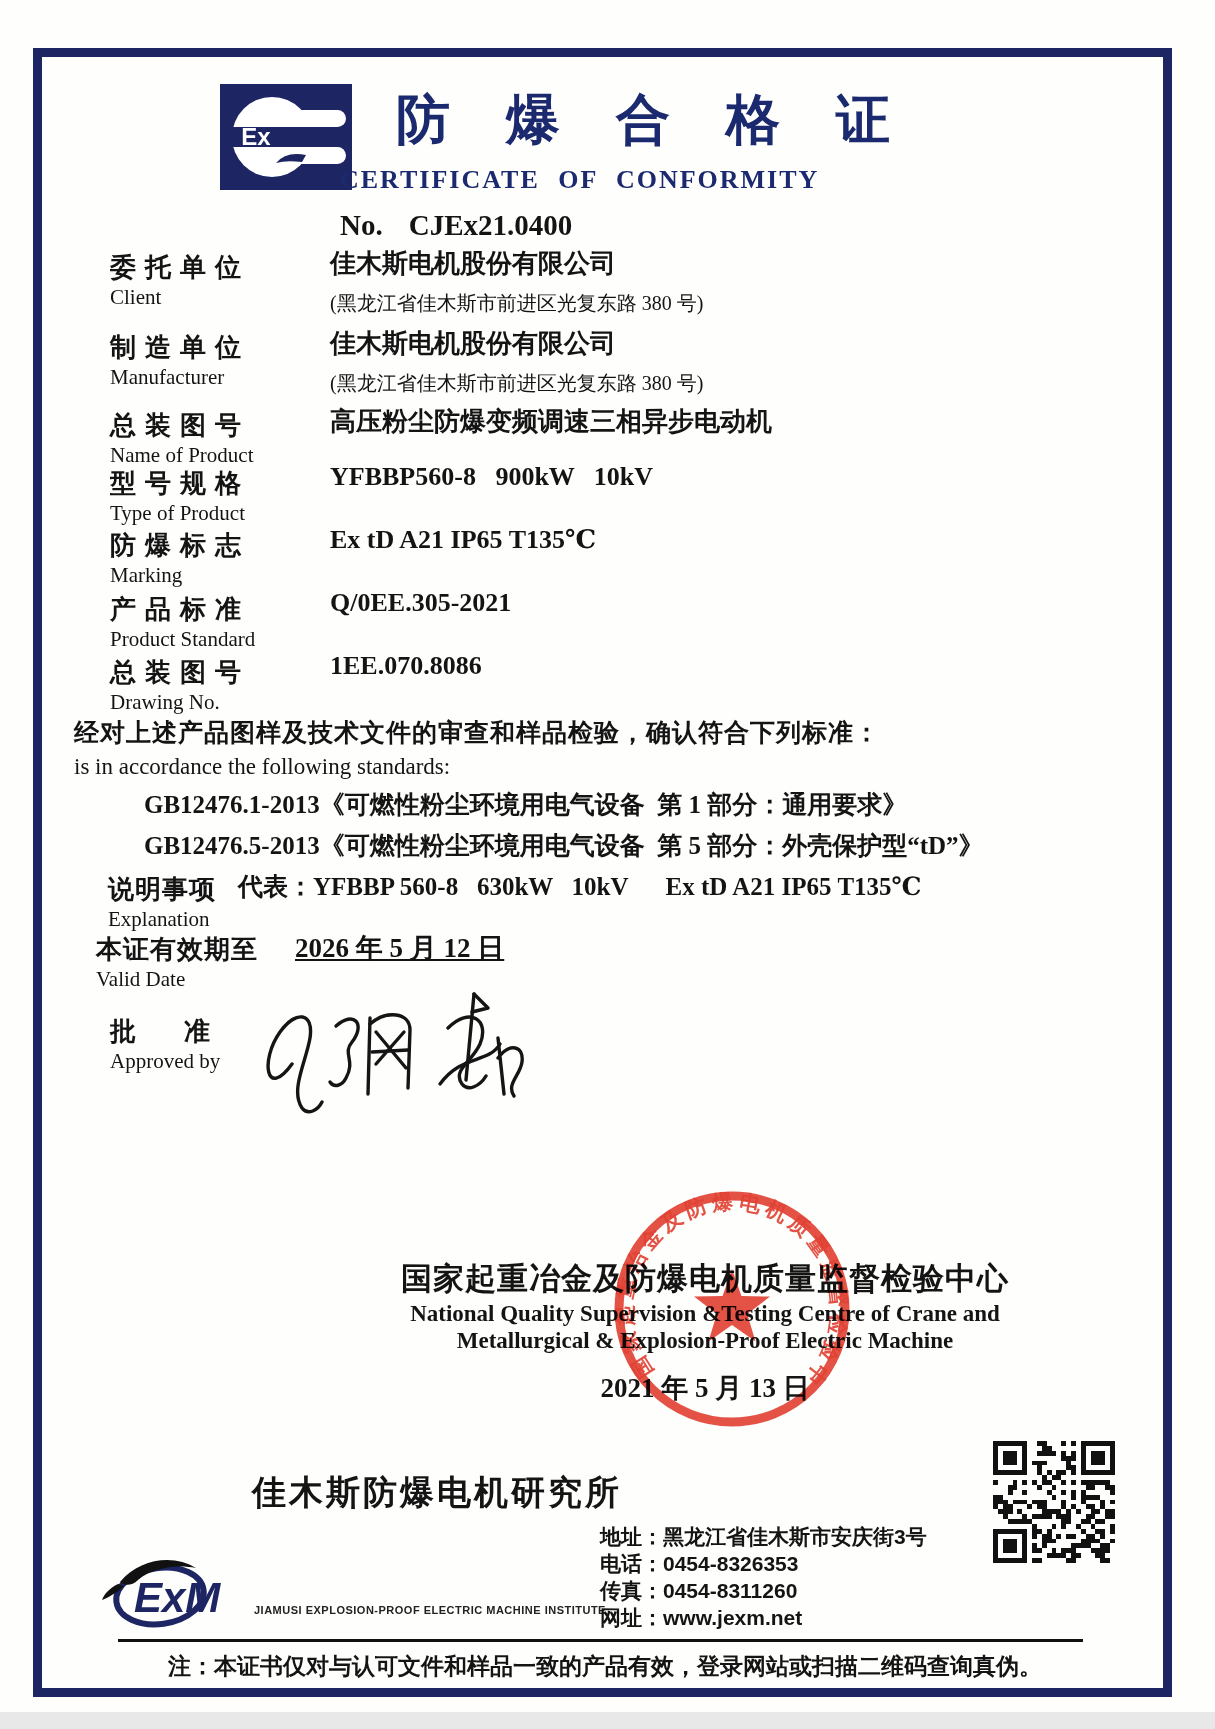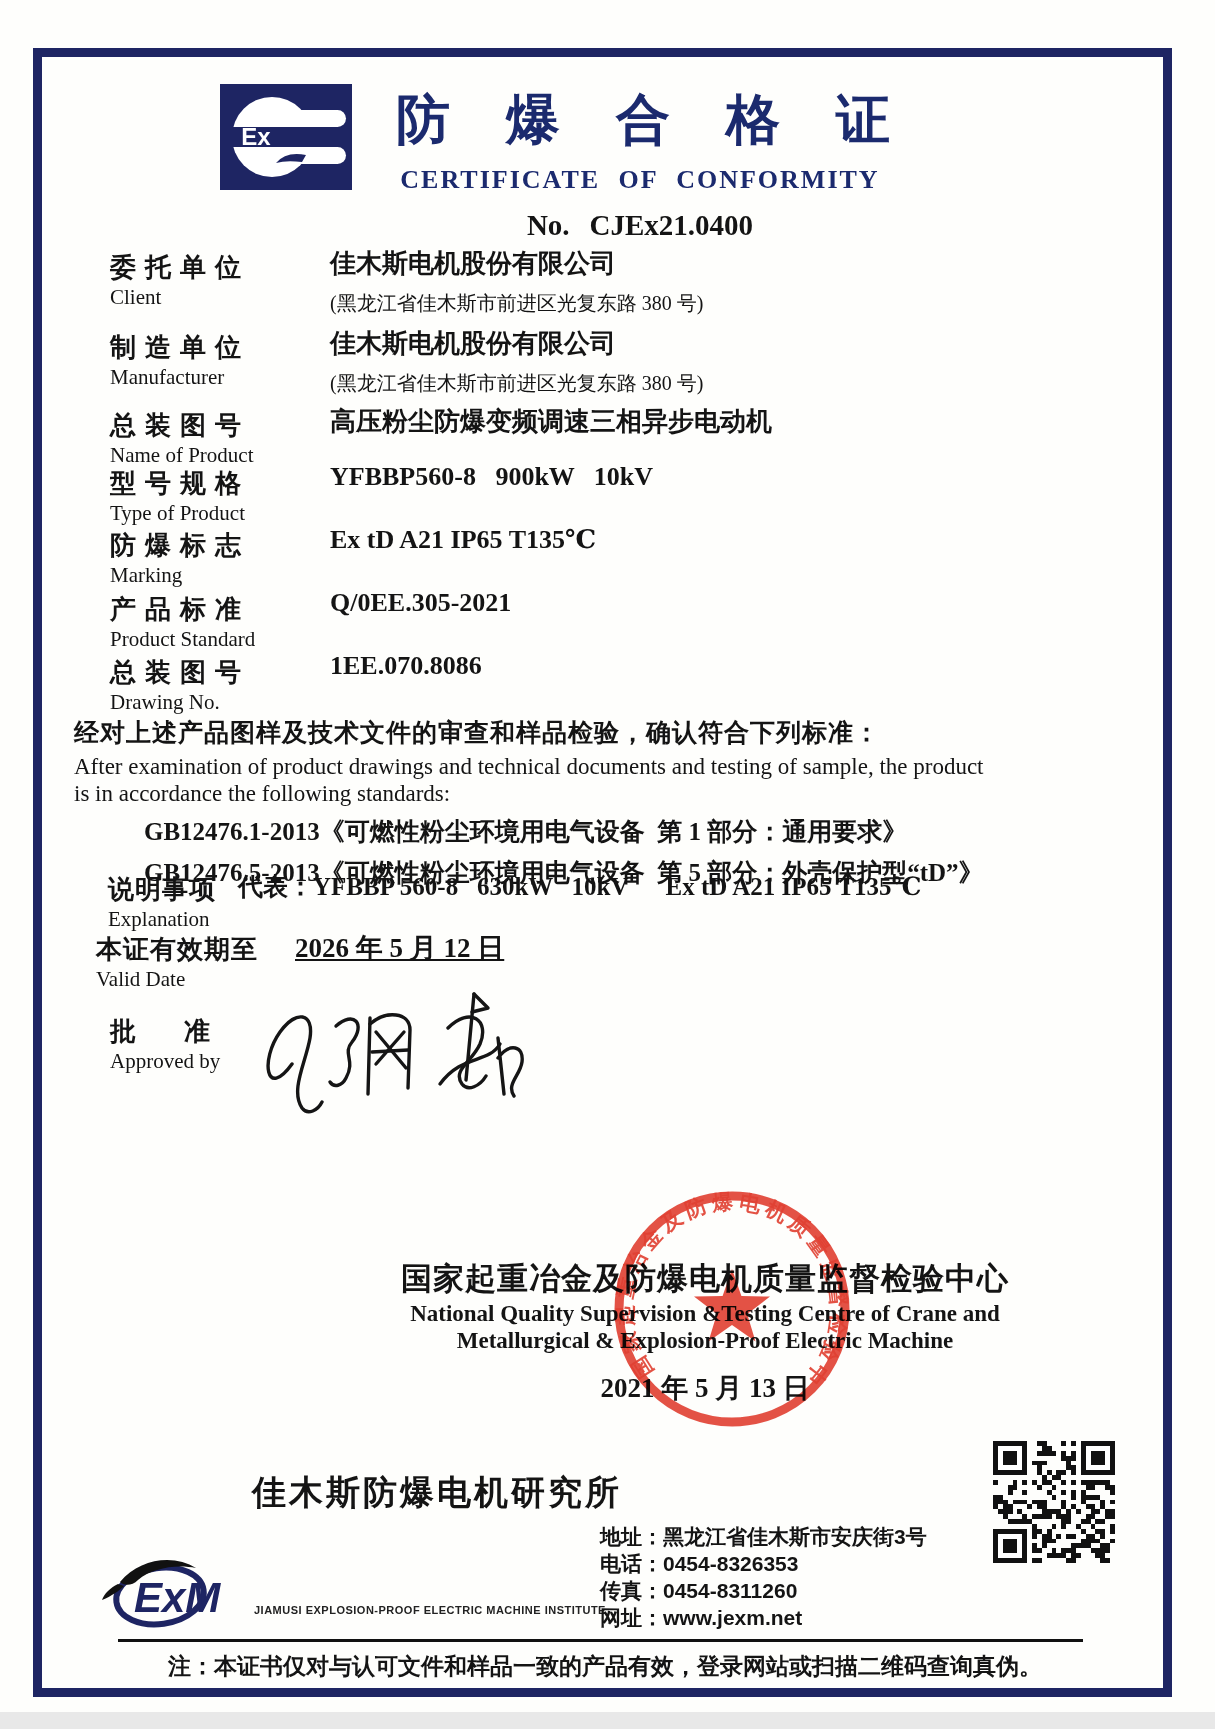--- a/index.html
+++ b/index.html
@@ -2,26 +2,26 @@
 <html><head>
 <meta charset="utf-8">
 <style>
   html,body{margin:0;padding:0;background:#e8e8e8;}
   .page{position:relative;width:1215px;height:1712px;background:#fefefc;margin:0 auto;
         font-family:"Liberation Serif","DejaVu Serif",serif;color:#141414;overflow:hidden;}
   .frame{position:absolute;left:33px;top:48px;width:1139px;height:1649px;
          border:9px solid #1e2563;box-sizing:border-box;}
   
   .logo{position:absolute;left:220px;top:84px;}
-  .title-block{position:absolute;left:340px;top:84px;width:600px;text-align:center;}
+  .title-block{position:absolute;left:340px;top:84px;width:600px;}
   .title-cn{font-size:54px;font-weight:bold;color:#1b2a6e;letter-spacing:56px;text-indent:56px;
             white-space:nowrap;font-family:"Liberation Serif",serif;}
   .title-en{font-size:26px;font-weight:bold;color:#1b2a6e;letter-spacing:2px;word-spacing:10px;margin-top:8px;}
   .no-line{font-size:29px;color:#141414;margin-top:14px;font-weight:bold;}
-  .no-line .no-val{margin-left:20px;}
+  .no-line .no-val{margin-left:26px;}
   
   .row{position:absolute;left:0;width:1100px;}
   .lbl{position:absolute;left:110px;top:0;width:230px;}
   .lbl-cn{font-size:26px;font-weight:600;letter-spacing:9px;white-space:nowrap;}
   .lbl-cn.wide{letter-spacing:48px;}
   .lbl-cn.tight{letter-spacing:1px;}
   .lbl-en{font-size:21px;}
   .val{position:absolute;left:330px;top:-4px;}
   .val-main{font-size:26px;font-weight:bold;white-space:pre;}
   .val-sub{font-size:20px;margin-top:9px;white-space:nowrap;}
@@ -143,21 +143,20 @@
       <div class="lbl-en">Drawing No.</div>
       </div>
     <div class="val">
         <div class="val-main">1EE.070.8086</div>
       </div>
   </div>
 
   <div class="statement">
     <div class="st-cn">经对上述产品图样及技术文件的审查和样品检验，确认符合下列标准：</div>
     <div class="st-en">
-      <div>After examination of product drawings and technical documents and testing of sample, the product</div>
       <div>is in accordance the following standards:</div>
     </div>
     <div class="standard">GB12476.1-2013《可燃性粉尘环境用电气设备  第 1 部分：通用要求》</div>
     <div class="standard">GB12476.5-2013《可燃性粉尘环境用电气设备  第 5 部分：外壳保护型“tD”》</div>
   </div>
 
   <div class="row" style="top:872px">
     <div class="lbl" style="left:108px">
         <div class="lbl-cn tight">说明事项</div>
       <div class="lbl-en">Explanation</div>

